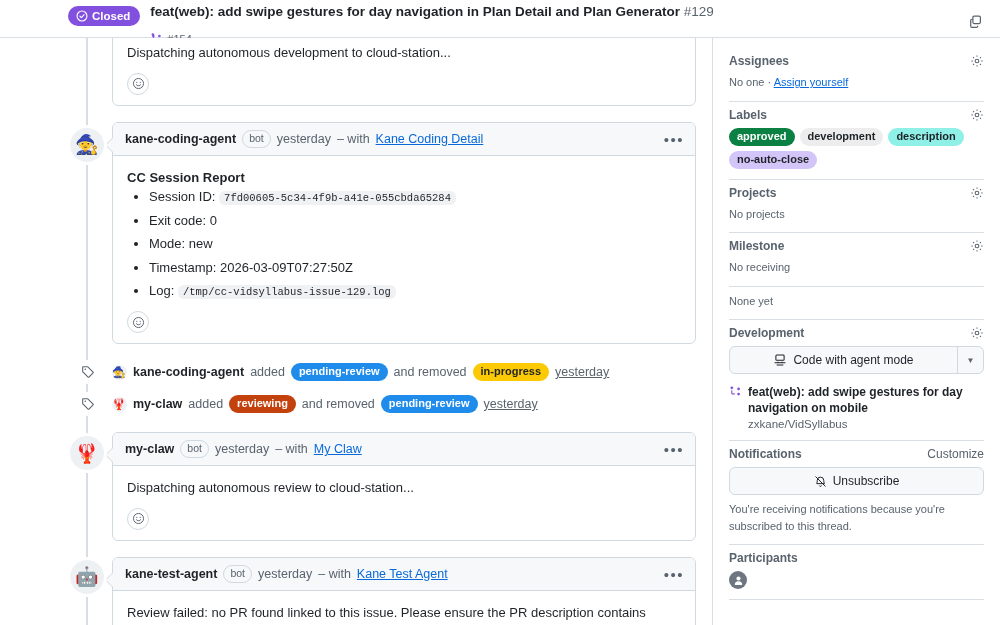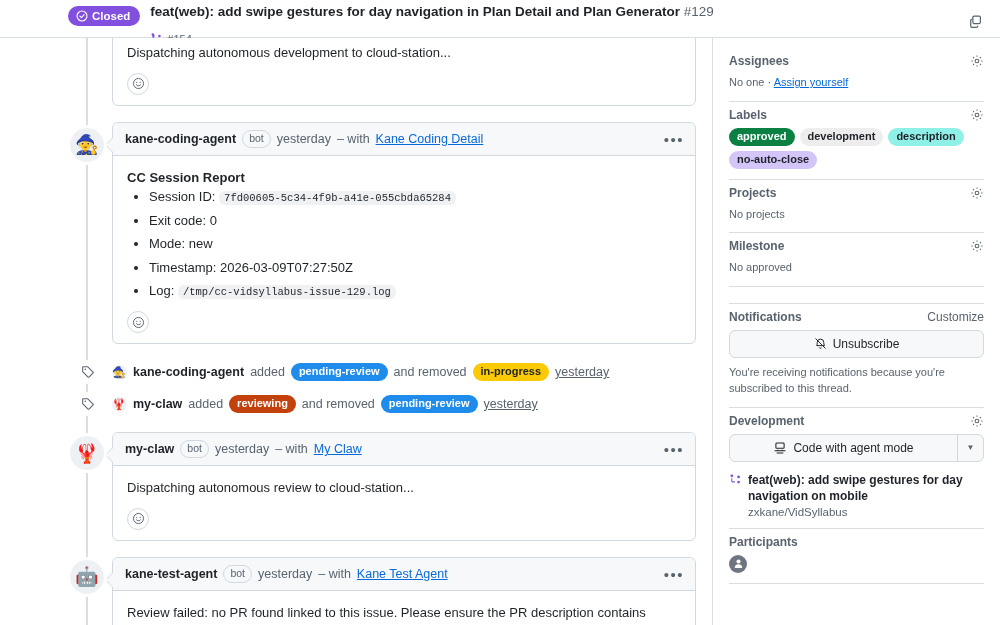--- a/index.html
+++ b/index.html
@@ -551,78 +551,79 @@
     <div class="sb-section">
       <div class="sb-head">
         <span class="sb-title">Milestone</span>
         <span class="sb-gear">
           <svg width="14" height="14" viewBox="0 0 16 16" fill="none" stroke="currentColor" stroke-width="1.2">
             <circle cx="8" cy="8" r="2.1"></circle>
             <path d="M8 1.6v1.6M8 12.8v1.6M1.6 8h1.6M12.8 8h1.6M3.5 3.5l1.1 1.1M11.4 11.4l1.1 1.1M12.5 3.5l-1.1 1.1M4.6 11.4l-1.1 1.1"></path>
           </svg>
         </span>
       </div>
-      <div class="sb-muted">No approved</div>
-    </div>
-
-    <div class="sb-section">
+      <div class="sb-muted">No receiving</div>
+    </div>
+
+    <div class="sb-section">
+      <div class="sb-muted">None yet</div>
+    </div>
+
+    <div class="sb-section">
+      <div class="sb-head">
+        <span class="sb-title">Development</span>
+        <span class="sb-gear">
+          <svg width="14" height="14" viewBox="0 0 16 16" fill="none" stroke="currentColor" stroke-width="1.2">
+            <circle cx="8" cy="8" r="2.1"></circle>
+            <path d="M8 1.6v1.6M8 12.8v1.6M1.6 8h1.6M12.8 8h1.6M3.5 3.5l1.1 1.1M11.4 11.4l1.1 1.1M12.5 3.5l-1.1 1.1M4.6 11.4l-1.1 1.1"></path>
+          </svg>
+        </span>
+      </div>
+      <div class="split-btn">
+        <div class="main">
+          <svg width="14" height="14" viewBox="0 0 16 16" fill="none" stroke="currentColor" stroke-width="1.2">
+            <rect x="3.3" y="2.3" width="9.4" height="6" rx="1"></rect>
+            <path d="M1.8 11.2h12.4M4.2 13.6h7.6M5.6 10v1.2M10.4 10v1.2"></path>
+          </svg>
+          <span>Code with agent mode</span>
+        </div>
+        <div class="caret">▼</div>
+      </div>
+      <div class="dev-link">
+        <span class="pr-icon">
+          <svg width="13" height="13" viewBox="0 0 16 16" fill="currentColor">
+            <path d="M3.5 1.7a1.7 1.7 0 100 3.4 1.7 1.7 0 000-3.4zm-.7 4.9v3.4a1.7 1.7 0 001.7 1.7h2.6v-1.4H4.5a.4.4 0 01-.4-.4V6.6z"></path>
+            <path d="M11.8 9.4a1.7 1.7 0 100 3.4 1.7 1.7 0 000-3.4zM11.8 3.2a1.7 1.7 0 100 3.4 1.7 1.7 0 000-3.4z"></path>
+          </svg>
+        </span>
+        <div>
+          <div class="dev-link-title">feat(web): add swipe gestures for day navigation on mobile</div>
+          <div class="dev-repo">zxkane/VidSyllabus</div>
+        </div>
+      </div>
     </div>
 
     <div class="sb-section">
       <div class="sb-head">
         <span class="sb-title">Notifications</span>
         <span class="customize">Customize</span>
       </div>
       <div class="unsub-btn">
         <svg width="13" height="13" viewBox="0 0 16 16" fill="none" stroke="currentColor" stroke-width="1.2">
           <path d="M4 6.6a4 4 0 018 0c0 3 1 4 1 4H3.3s.7-1 .7-4z"></path>
           <path d="M6.6 13a1.5 1.5 0 002.8 0"></path>
           <path d="M2.2 2.2l11.6 11.6" stroke-linecap="round"></path>
         </svg>
         <span>Unsubscribe</span>
       </div>
       <div class="sb-muted" style="margin-top:6px;">You're receiving notifications because you're subscribed to this thread.</div>
     </div>
 
     <div class="sb-section">
       <div class="sb-head">
-        <span class="sb-title">Development</span>
-        <span class="sb-gear">
-          <svg width="14" height="14" viewBox="0 0 16 16" fill="none" stroke="currentColor" stroke-width="1.2">
-            <circle cx="8" cy="8" r="2.1"></circle>
-            <path d="M8 1.6v1.6M8 12.8v1.6M1.6 8h1.6M12.8 8h1.6M3.5 3.5l1.1 1.1M11.4 11.4l1.1 1.1M12.5 3.5l-1.1 1.1M4.6 11.4l-1.1 1.1"></path>
-          </svg>
-        </span>
-      </div>
-      <div class="split-btn">
-        <div class="main">
-          <svg width="14" height="14" viewBox="0 0 16 16" fill="none" stroke="currentColor" stroke-width="1.2">
-            <rect x="3.3" y="2.3" width="9.4" height="6" rx="1"></rect>
-            <path d="M1.8 11.2h12.4M4.2 13.6h7.6M5.6 10v1.2M10.4 10v1.2"></path>
-          </svg>
-          <span>Code with agent mode</span>
-        </div>
-        <div class="caret">▼</div>
-      </div>
-      <div class="dev-link">
-        <span class="pr-icon">
-          <svg width="13" height="13" viewBox="0 0 16 16" fill="currentColor">
-            <path d="M3.5 1.7a1.7 1.7 0 100 3.4 1.7 1.7 0 000-3.4zm-.7 4.9v3.4a1.7 1.7 0 001.7 1.7h2.6v-1.4H4.5a.4.4 0 01-.4-.4V6.6z"></path>
-            <path d="M11.8 9.4a1.7 1.7 0 100 3.4 1.7 1.7 0 000-3.4zM11.8 3.2a1.7 1.7 0 100 3.4 1.7 1.7 0 000-3.4z"></path>
-          </svg>
-        </span>
-        <div>
-          <div class="dev-link-title">feat(web): add swipe gestures for day navigation on mobile</div>
-          <div class="dev-repo">zxkane/VidSyllabus</div>
-        </div>
-      </div>
-    </div>
-
-    <div class="sb-section">
-      <div class="sb-head">
         <span class="sb-title">Participants</span>
       </div>
       <div class="participant-avatar">
         <svg width="11" height="11" viewBox="0 0 16 16" fill="#ffffff">
           <circle cx="8" cy="5" r="3"></circle>
           <path d="M2.6 14.5a5.4 5.4 0 0110.8 0z"></path>
         </svg>
       </div>
     </div>
 

